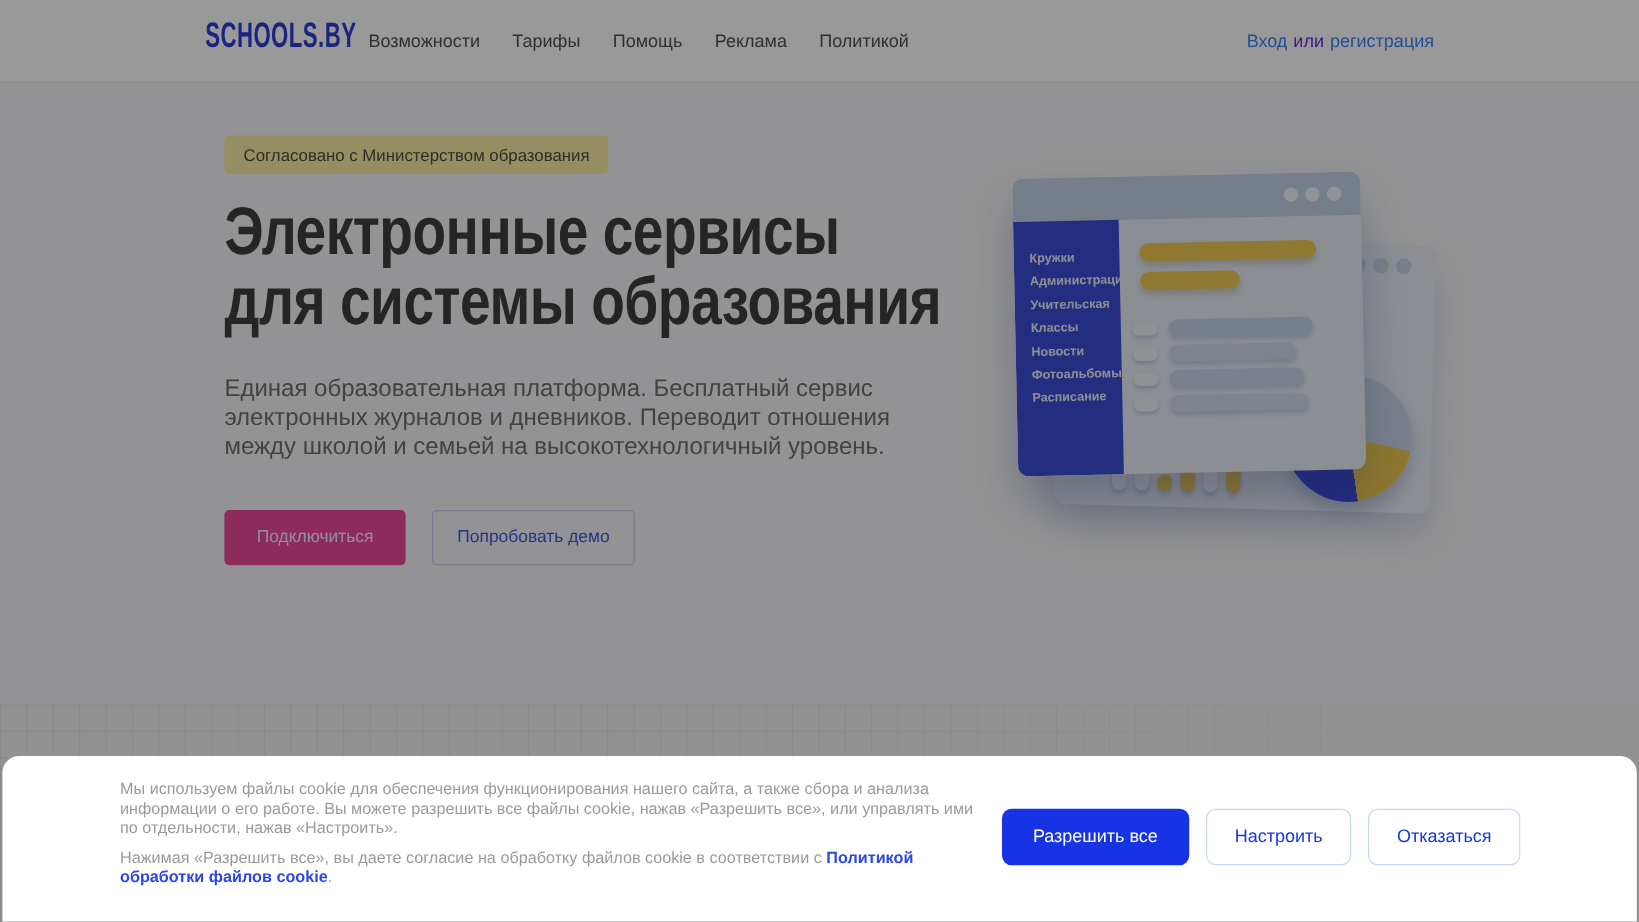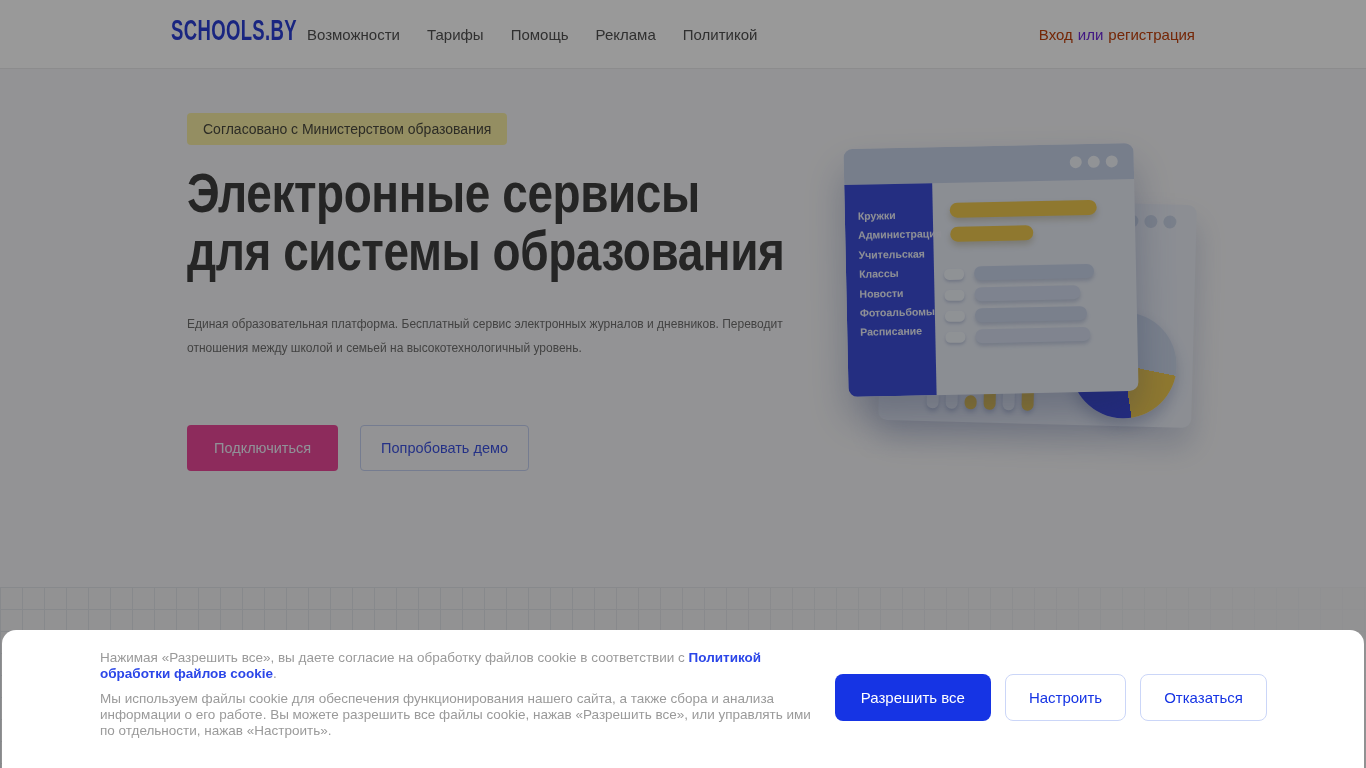--- a/index.html
+++ b/index.html
@@ -9,32 +9,32 @@
 
   
   .header { position:absolute; left:0; top:0; width:1366px; height:68px; background:#FFFFFF;
             box-shadow:0 1px 0 rgba(0,0,0,0.05); z-index:2; }
   .logo { position:absolute; left:171px; top:16px; width:140px; height:34px;
           color:#2B3FD6; font-size:25px; font-weight:600; letter-spacing:0.5px; white-space:nowrap;
           transform:scale(0.74,1.18); transform-origin:left center; cursor:pointer; }
   .nav { position:absolute; left:307px; top:0; height:68px; display:flex; align-items:center; gap:27px;text-align:right; }
   .nav a { font-size:15px; color:#515151; text-decoration:none; cursor:pointer; }
   .auth { position:absolute; right:171px; top:0; height:68px; display:flex; align-items:center; gap:5px; font-size:15px; }
-  .auth a { color:#c2410c; text-decoration:none; cursor:pointer; }
+  .auth a { color:#3b82f6; text-decoration:none; cursor:pointer; }
   .auth span { color:#6d28d9; }
 
   
   .hero { position:absolute; left:16px; top:68px; width:1366px; height:519px; background:#F6F6F8; }
   .badge { position:absolute; left:171px; top:45px; display:inline-block; background:#F7EDA4;
            color:#4B4A3F; font-size:14px; padding:8px 16px; border-radius:4px; }
   .hero h1 { position:absolute; left:171px; top:96px; width:800px;
              font-size:56px; line-height:58px; font-weight:700; color:#3F3F3F; letter-spacing:-0.5px;
              transform:scaleX(0.82); transform-origin:left top; white-space:nowrap; }
   .hero .desc { position:absolute; left:171px; top:244px; width:596px;
-                font-size:12px; line-height:24px; color:#6E6E6E; }
+                font-size:20px; line-height:24px; color:#6E6E6E; }
   .cta { position:absolute; left:171px; top:357px; display:flex; gap:22px; }
   .btn-primary { background:#ec4899; color:#F0F2FC; border:none; border-radius:4px;
                  padding:14px 27px; font-size:14.5px; font-family:inherit; cursor:pointer; }
   .btn-secondary { background:transparent; color:#3D52E0; border:1px solid #C4CFF0; border-radius:4px;
                    padding:14px 20px; font-size:14.5px; font-family:inherit; cursor:pointer; }
 
   
   .art { position:absolute; left:830px; top:78px; width:352px; height:350px; }
   .back-panel { position:absolute; left:35px; top:55px; width:313px; height:223px;
                 background:#E9EDF6; border-radius:9px; transform:rotate(1.5deg);
@@ -178,21 +178,21 @@
     </div>
   </section>
 
   <section class="tiles"></section>
 </div>
 
 <div class="overlay"></div>
 
 <div class="cookie">
   <div class="cookie-text">
+    <p>Мы используем файлы cookie для обеспечения функционирования нашего сайта, а также сбора и анализа информации о его работе. Вы можете разрешить все файлы cookie, нажав «Разрешить все», или управлять ими по отдельности, нажав «Настроить».</p>
     <p><span>Нажимая «Разрешить все», вы даете согласие на обработку файлов cookie в соответствии с </span><a>Политикой обработки файлов cookie</a><span>.</span></p>
-    <p>Мы используем файлы cookie для обеспечения функционирования нашего сайта, а также сбора и анализа информации о его работе. Вы можете разрешить все файлы cookie, нажав «Разрешить все», или управлять ими по отдельности, нажав «Настроить».</p>
   </div>
   <div class="cookie-actions">
     <button class="ck-allow">Разрешить все</button>
     <button class="ck-outline">Настроить</button>
     <button class="ck-outline">Отказаться</button>
   </div>
 </div>
 
 </body></html>

